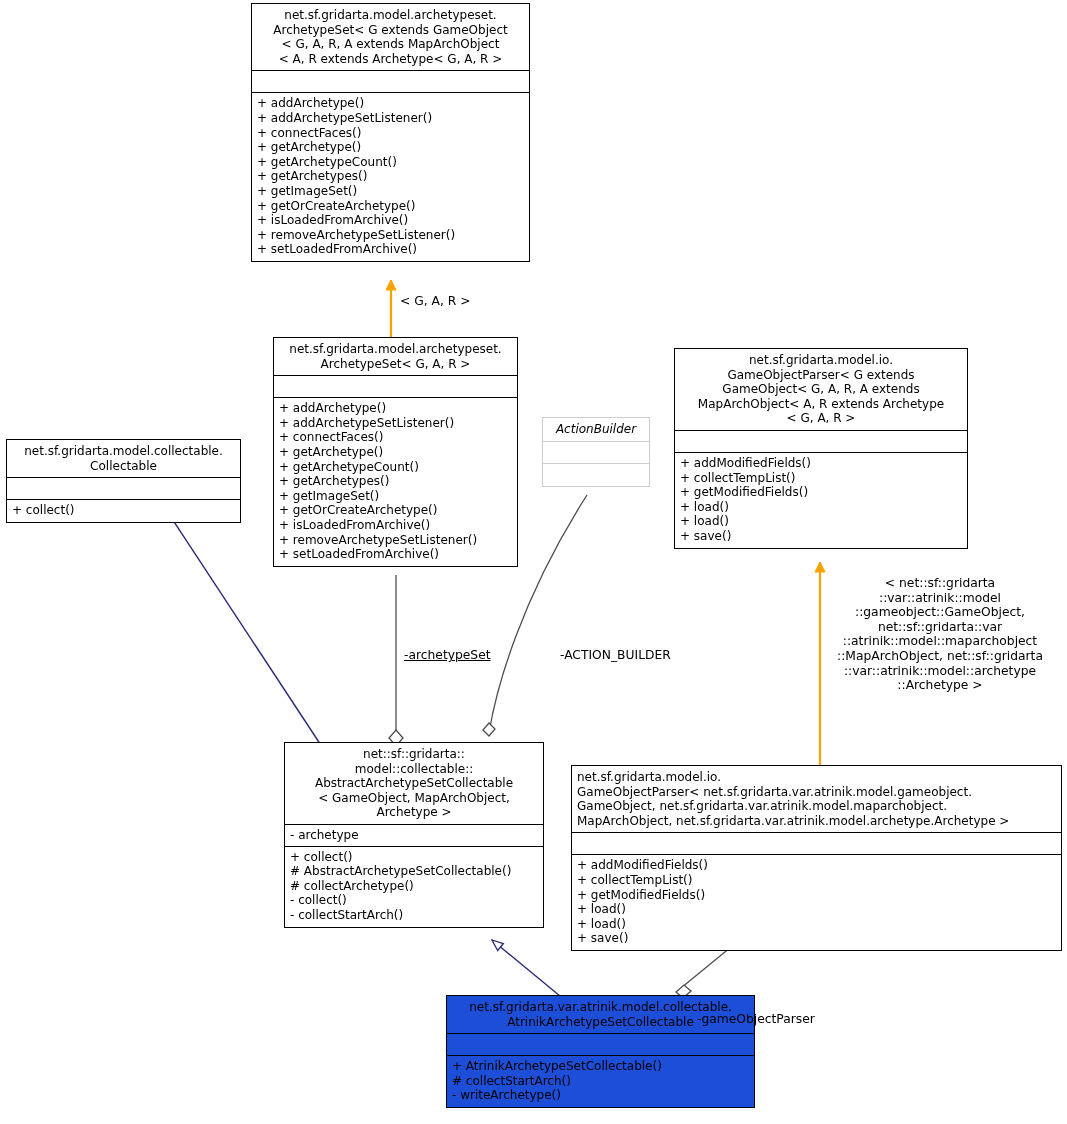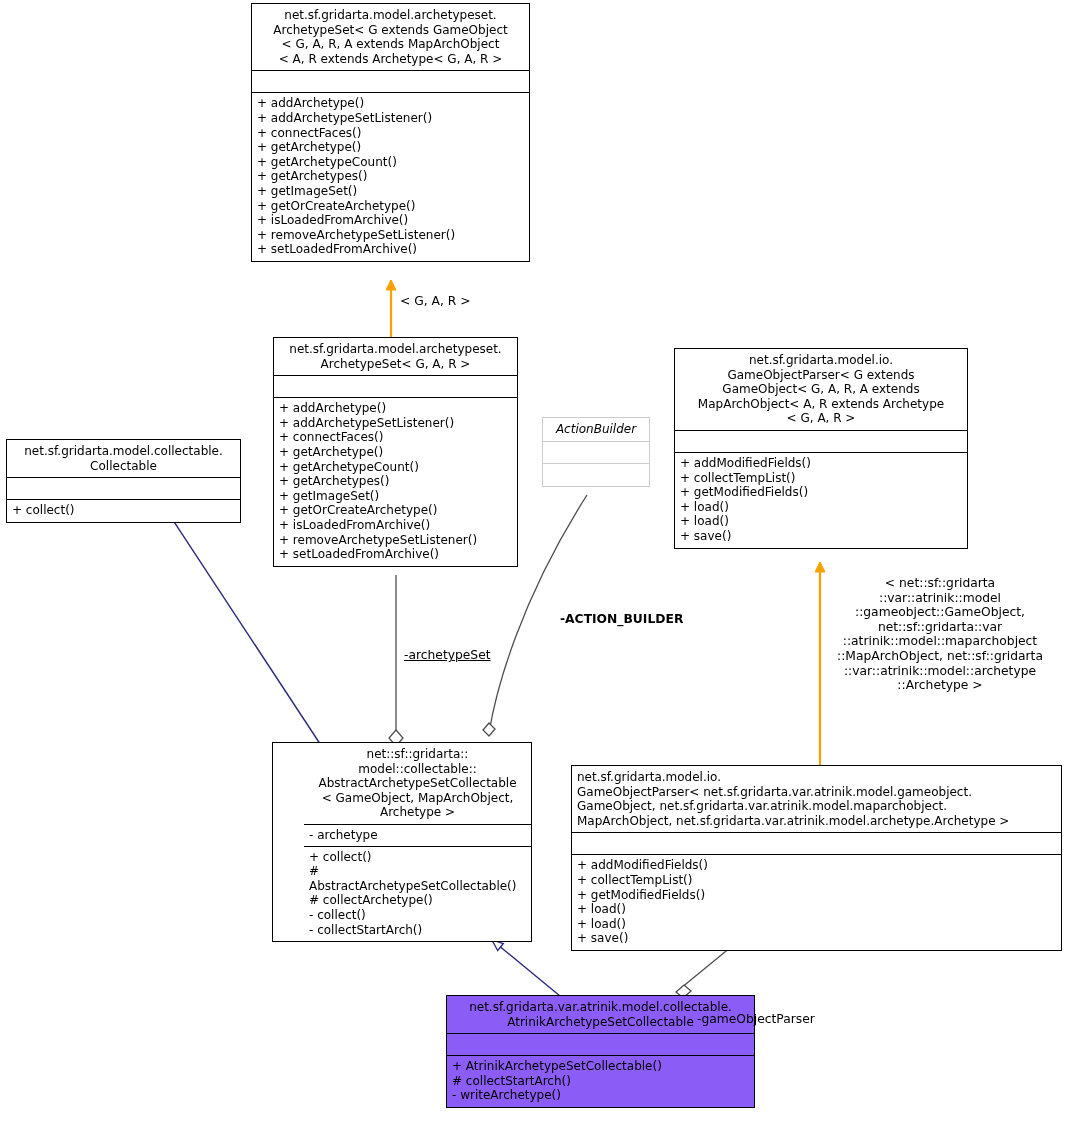--- a/index.html
+++ b/index.html
@@ -33,21 +33,21 @@
   .uml-class {
     position: absolute;
     box-sizing: border-box;
     background: #ffffff;
     border: 1px solid #000000;
     font-size: 12px;
     line-height: 14.6px;
     color: #000000;
   }
   .uml-class.gray-node {
-    background: #8b5cf6;
+    background: #1d4ed8;
     border-color: #000000;
   }
   .uml-class.light-node {
     border-color: #cccccc;
     font-style: italic;
   }
   .uml-class.light-node .cmp-title {
     border-bottom-color: #cccccc;
   }
   .uml-class.light-node .cmp-attrs {
@@ -199,21 +199,21 @@
 &lt; G, A, R &gt;</div>
     <div class="cmp-attrs empty"></div>
     <div class="cmp-ops">+ addModifiedFields()
 + collectTempList()
 + getModifiedFields()
 + load()
 + load()
 + save()</div>
   </div>
 
-  <div class="uml-class" style="left:272px; top:742px; width:260px;padding-left:31px;">
+  <div class="uml-class" style="left:284px; top:742px; width:260px;">
     <div class="cmp-title">net::sf::gridarta::
 model::collectable::
 AbstractArchetypeSetCollectable
 &lt; GameObject, MapArchObject,
 Archetype &gt;</div>
     <div class="cmp-attrs">- archetype</div>
     <div class="cmp-ops">+ collect()
 # AbstractArchetypeSetCollectable()
 # collectArchetype()
 - collect()
@@ -249,17 +249,17 @@
 ::var::atrinik::model
 ::gameobject::GameObject,
  net::sf::gridarta::var
 ::atrinik::model::maparchobject
 ::MapArchObject, net::sf::gridarta
 ::var::atrinik::model::archetype
 ::Archetype &gt;</div>
 
   <div class="edge-label lft" style="left:404px; top:648px;text-decoration:underline;">-archetypeSet</div>
 
-  <div class="edge-label lft" style="left:560px; top:612px;font-weight:bold;">-ACTION_BUILDER</div>
+  <div class="edge-label lft" style="left:560px; top:648px;">-ACTION_BUILDER</div>
 
   <div class="edge-label lft" style="left:697px; top:1012px;">-gameObjectParser</div>
 
 </div>
 
 </body></html>

